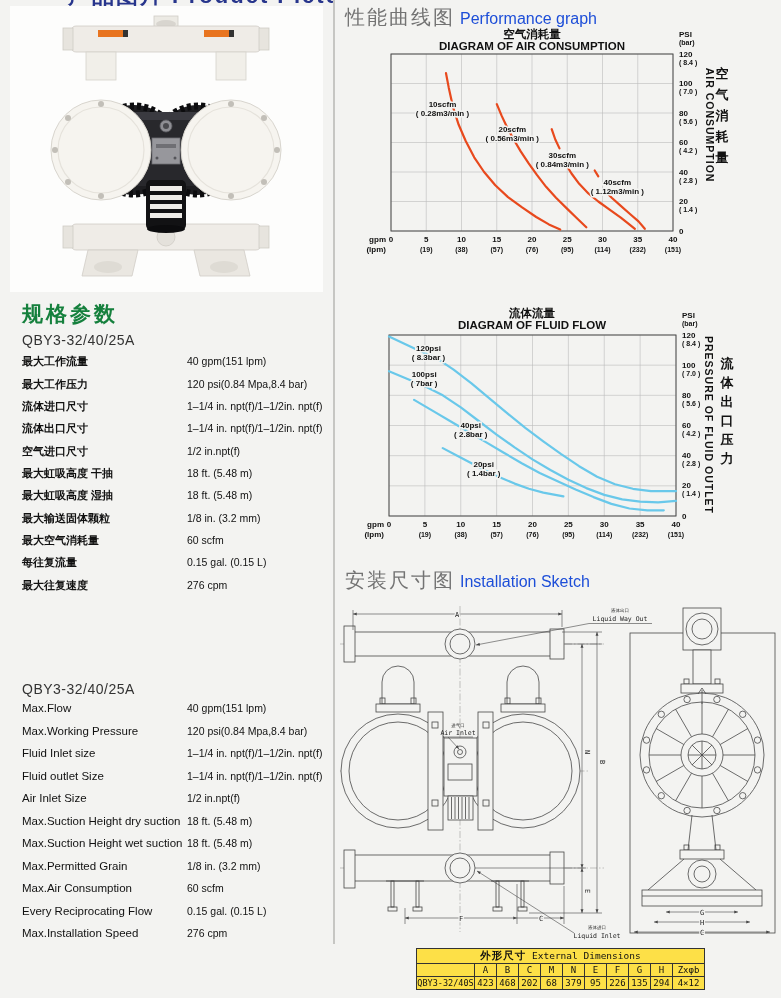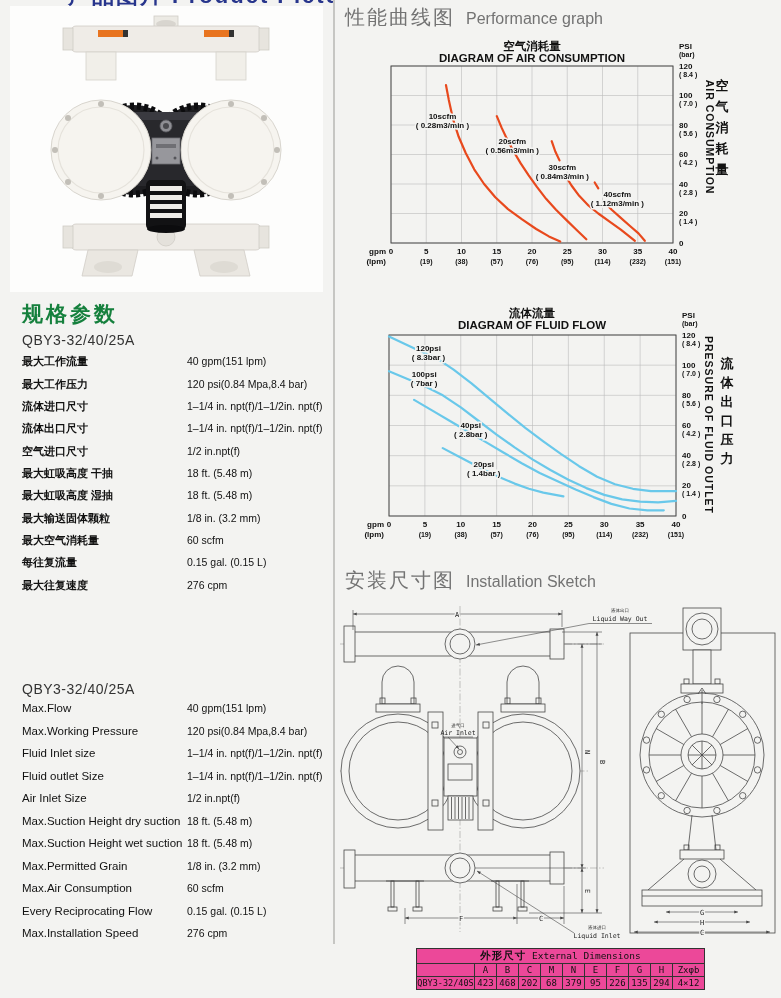--- a/index.html
+++ b/index.html
@@ -16,42 +16,42 @@
 .sec-title{position:absolute;font-size:21px;font-weight:bold;color:#15803d;letter-spacing:3px;white-space:nowrap}
 .model{position:absolute;font-size:14px;color:#333;letter-spacing:.5px}
 .spec-rows{position:absolute;left:0;width:359px}
 .spec-row{position:relative;height:22.35px}
 .en .spec-row{height:22.5px}
 .spec-label{position:absolute;left:22px;top:50%;transform:translateY(-50%);font-size:11px;font-weight:bold;white-space:nowrap}
 .en .spec-label{font-weight:normal;font-size:11.5px}
 .spec-value{position:absolute;left:187px;top:50%;transform:translateY(-50%);font-size:10.5px;white-space:nowrap}
 .sec-header{position:absolute;white-space:nowrap}
 .sec-header .zh{font-size:20px;font-weight:normal;color:#737373;letter-spacing:2px}
-.sec-header .en{font-size:16px;color:#737373;margin-left:11px}
+.sec-header .en{font-size:16px;color:#1d4ed8;margin-left:5px}
 .chart-host{position:absolute}
-#chart1-host{left:0;top:38px}
+#chart1-host{left:0;top:26px}
 #chart2-host{left:0;top:305px}
 .sketch-svg{position:absolute;left:0;top:600px}
 
 .t-title{font:bold 11.5px "Liberation Sans",sans-serif}
 .t-tick{font:bold 8px "Liberation Sans",sans-serif}
 .t-tick2{font:bold 7px "Liberation Sans",sans-serif}
 .t-curvelab{font:bold 8px "Liberation Sans",sans-serif;paint-order:stroke;stroke:#f3f3f1;stroke-width:3px}
 .t-cap{font:bold 10.5px "Liberation Sans",sans-serif;letter-spacing:1px}
 .t-capzh{font:bold 13px "Liberation Sans",sans-serif}
 
 .sk{stroke:#474747;stroke-width:.8;fill:none}
 .skf{stroke:#474747;stroke-width:.8;fill:#f3f3f1}
 .cl{stroke:#8a8a8a;stroke-width:.5;stroke-dasharray:7 2 1.5 2;fill:none}
 .dim{stroke:#474747;stroke-width:.6;fill:none}
 .t-dim{font:7px "DejaVu Sans Mono",monospace;fill:#222;paint-order:stroke;stroke:#f3f3f1;stroke-width:2.5px}
 .t-lab{font:6.5px "DejaVu Sans Mono",monospace;fill:#222}
 .t-labzh{font:4.5px "Liberation Sans",sans-serif;fill:#222}
 
-.dims-table{position:absolute;left:80px;top:948px;border-collapse:collapse;font-family:"DejaVu Sans Mono",monospace;font-size:9px;color:#111;background:#ec4899}
+.dims-table{position:absolute;left:80px;top:948px;border-collapse:collapse;font-family:"DejaVu Sans Mono",monospace;font-size:9px;color:#111;background:#fde047}
 .dims-table td,.dims-table th{border:1px solid #333;text-align:center;padding:0;height:13px;font-weight:normal}
 .dims-table .zh-part{font-family:"Liberation Sans",sans-serif;font-weight:bold;font-size:10.5px;letter-spacing:1px}
 .dims-table .en-part{font-size:9.5px}
 .dims-table .model-cell{font-size:8.5px}
 </style>
 </head>
 <body>
 
 <div class="page">
   <div class="divider"></div>

